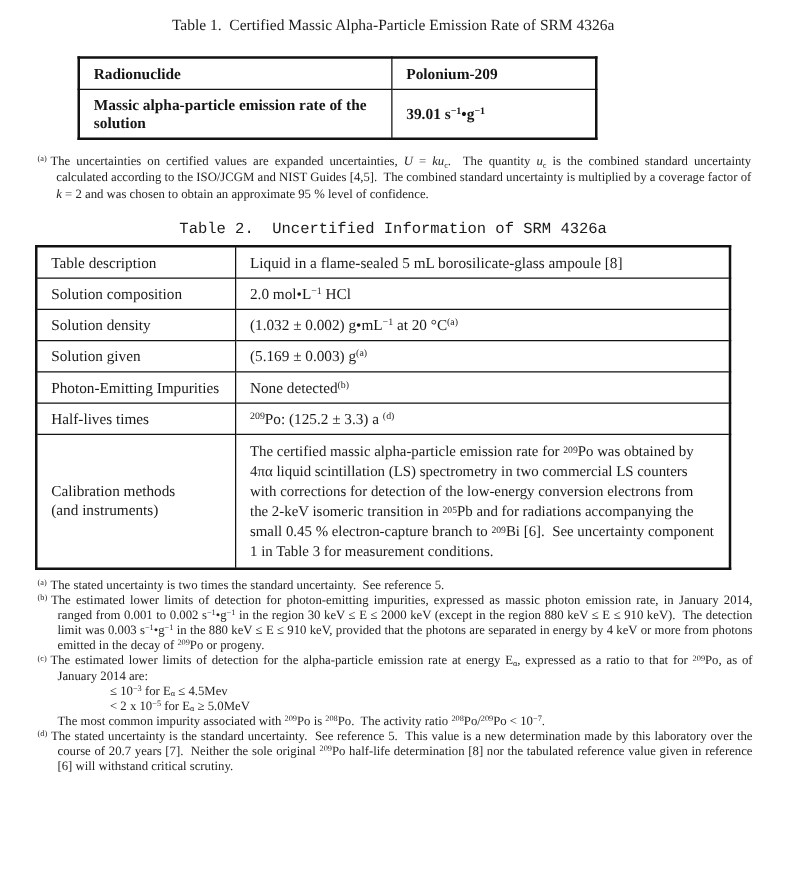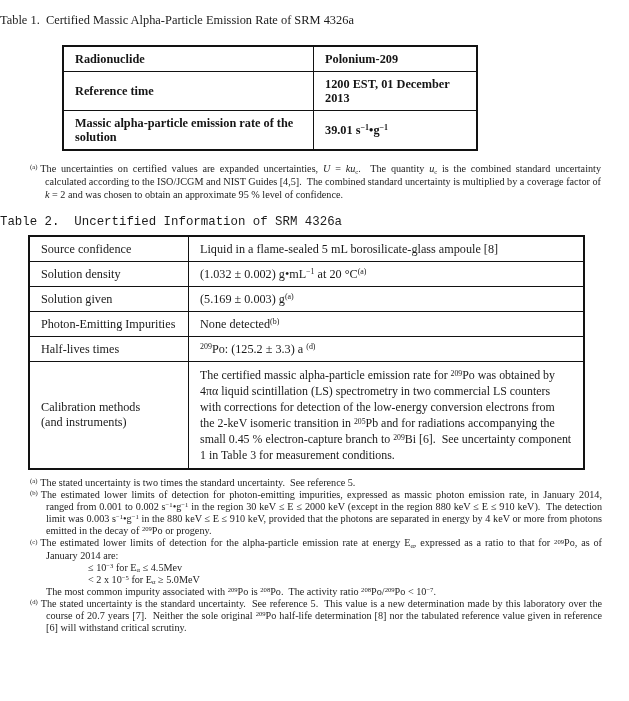--- a/index.html
+++ b/index.html
@@ -7,21 +7,21 @@
     position: relative;
     width: 629px;
     height: 701px;
     background: #ffffff;
     overflow: hidden;
     font-family: "Liberation Serif", "DejaVu Serif", serif;
     color: #1e1e1e;
     -webkit-font-smoothing: antialiased;
   }
   .t-title {
-    text-align: left;
+    text-align: center;
     font-size: 12.4px;
     line-height: 15px;
     color: #1b1b1b;
   }
   .title1 { padding-top: 13px; }
   .title2 { margin-top: 14px; font-family: Liberation Mono, monospace; }
 
   table { border-collapse: collapse; table-layout: fixed; }
 
   .t1 {
@@ -114,39 +114,39 @@
 
   <div class="t-title title1">Table 1.&nbsp; Certified Massic Alpha-Particle Emission Rate of SRM 4326a</div>
 
   <table class="t1">
     <tbody>
       <tr>
         <td class="col-label">Radionuclide</td>
         <td>Polonium-209</td>
       </tr>
       <tr>
-        <td class="col-label">Reference time</td>
-        <td>1200 EST, 01 December 2013</td>
-      </tr>
-      <tr>
         <td class="col-label">Massic alpha-particle emission rate of the solution</td>
         <td>39.01 s<sup>−1</sup>•g<sup>−1</sup></td>
       </tr>
     </tbody>
   </table>
 
   <div class="fn-t1"><sup class="marker">(a)</sup><span>The uncertainties on certified values are expanded uncertainties, <i>U</i> = <i>ku</i><sub>c</sub>.&nbsp; The quantity <i>u</i><sub>c</sub> is the combined standard uncertainty calculated according to the ISO/JCGM and NIST Guides [4,5].&nbsp; The combined standard uncertainty is multiplied by a coverage factor of <i>k</i> = 2 and was chosen to obtain an approximate 95 % level of confidence.</span></div>
 
   <div class="t-title title2">Table 2.&nbsp; Uncertified Information of SRM 4326a</div>
 
   <table class="t2">
     <tbody>
       <tr>
-        <td class="col-label">Source confidence</td>
+        <td class="col-label">Table description</td>
         <td>Liquid in a flame-sealed 5 mL borosilicate-glass ampoule [8]</td>
+      </tr>
+      <tr>
+        <td class="col-label">Solution composition</td>
+        <td>2.0 mol•L<sup>−1</sup> HCl</td>
       </tr>
       <tr>
         <td class="col-label">Solution density</td>
         <td>(1.032 ± 0.002) g•mL<sup>−1</sup> at 20 °C<sup>(a)</sup></td>
       </tr>
       <tr>
         <td class="col-label">Solution given</td>
         <td>(5.169 ± 0.003) g<sup>(a)</sup></td>
       </tr>
       <tr>

